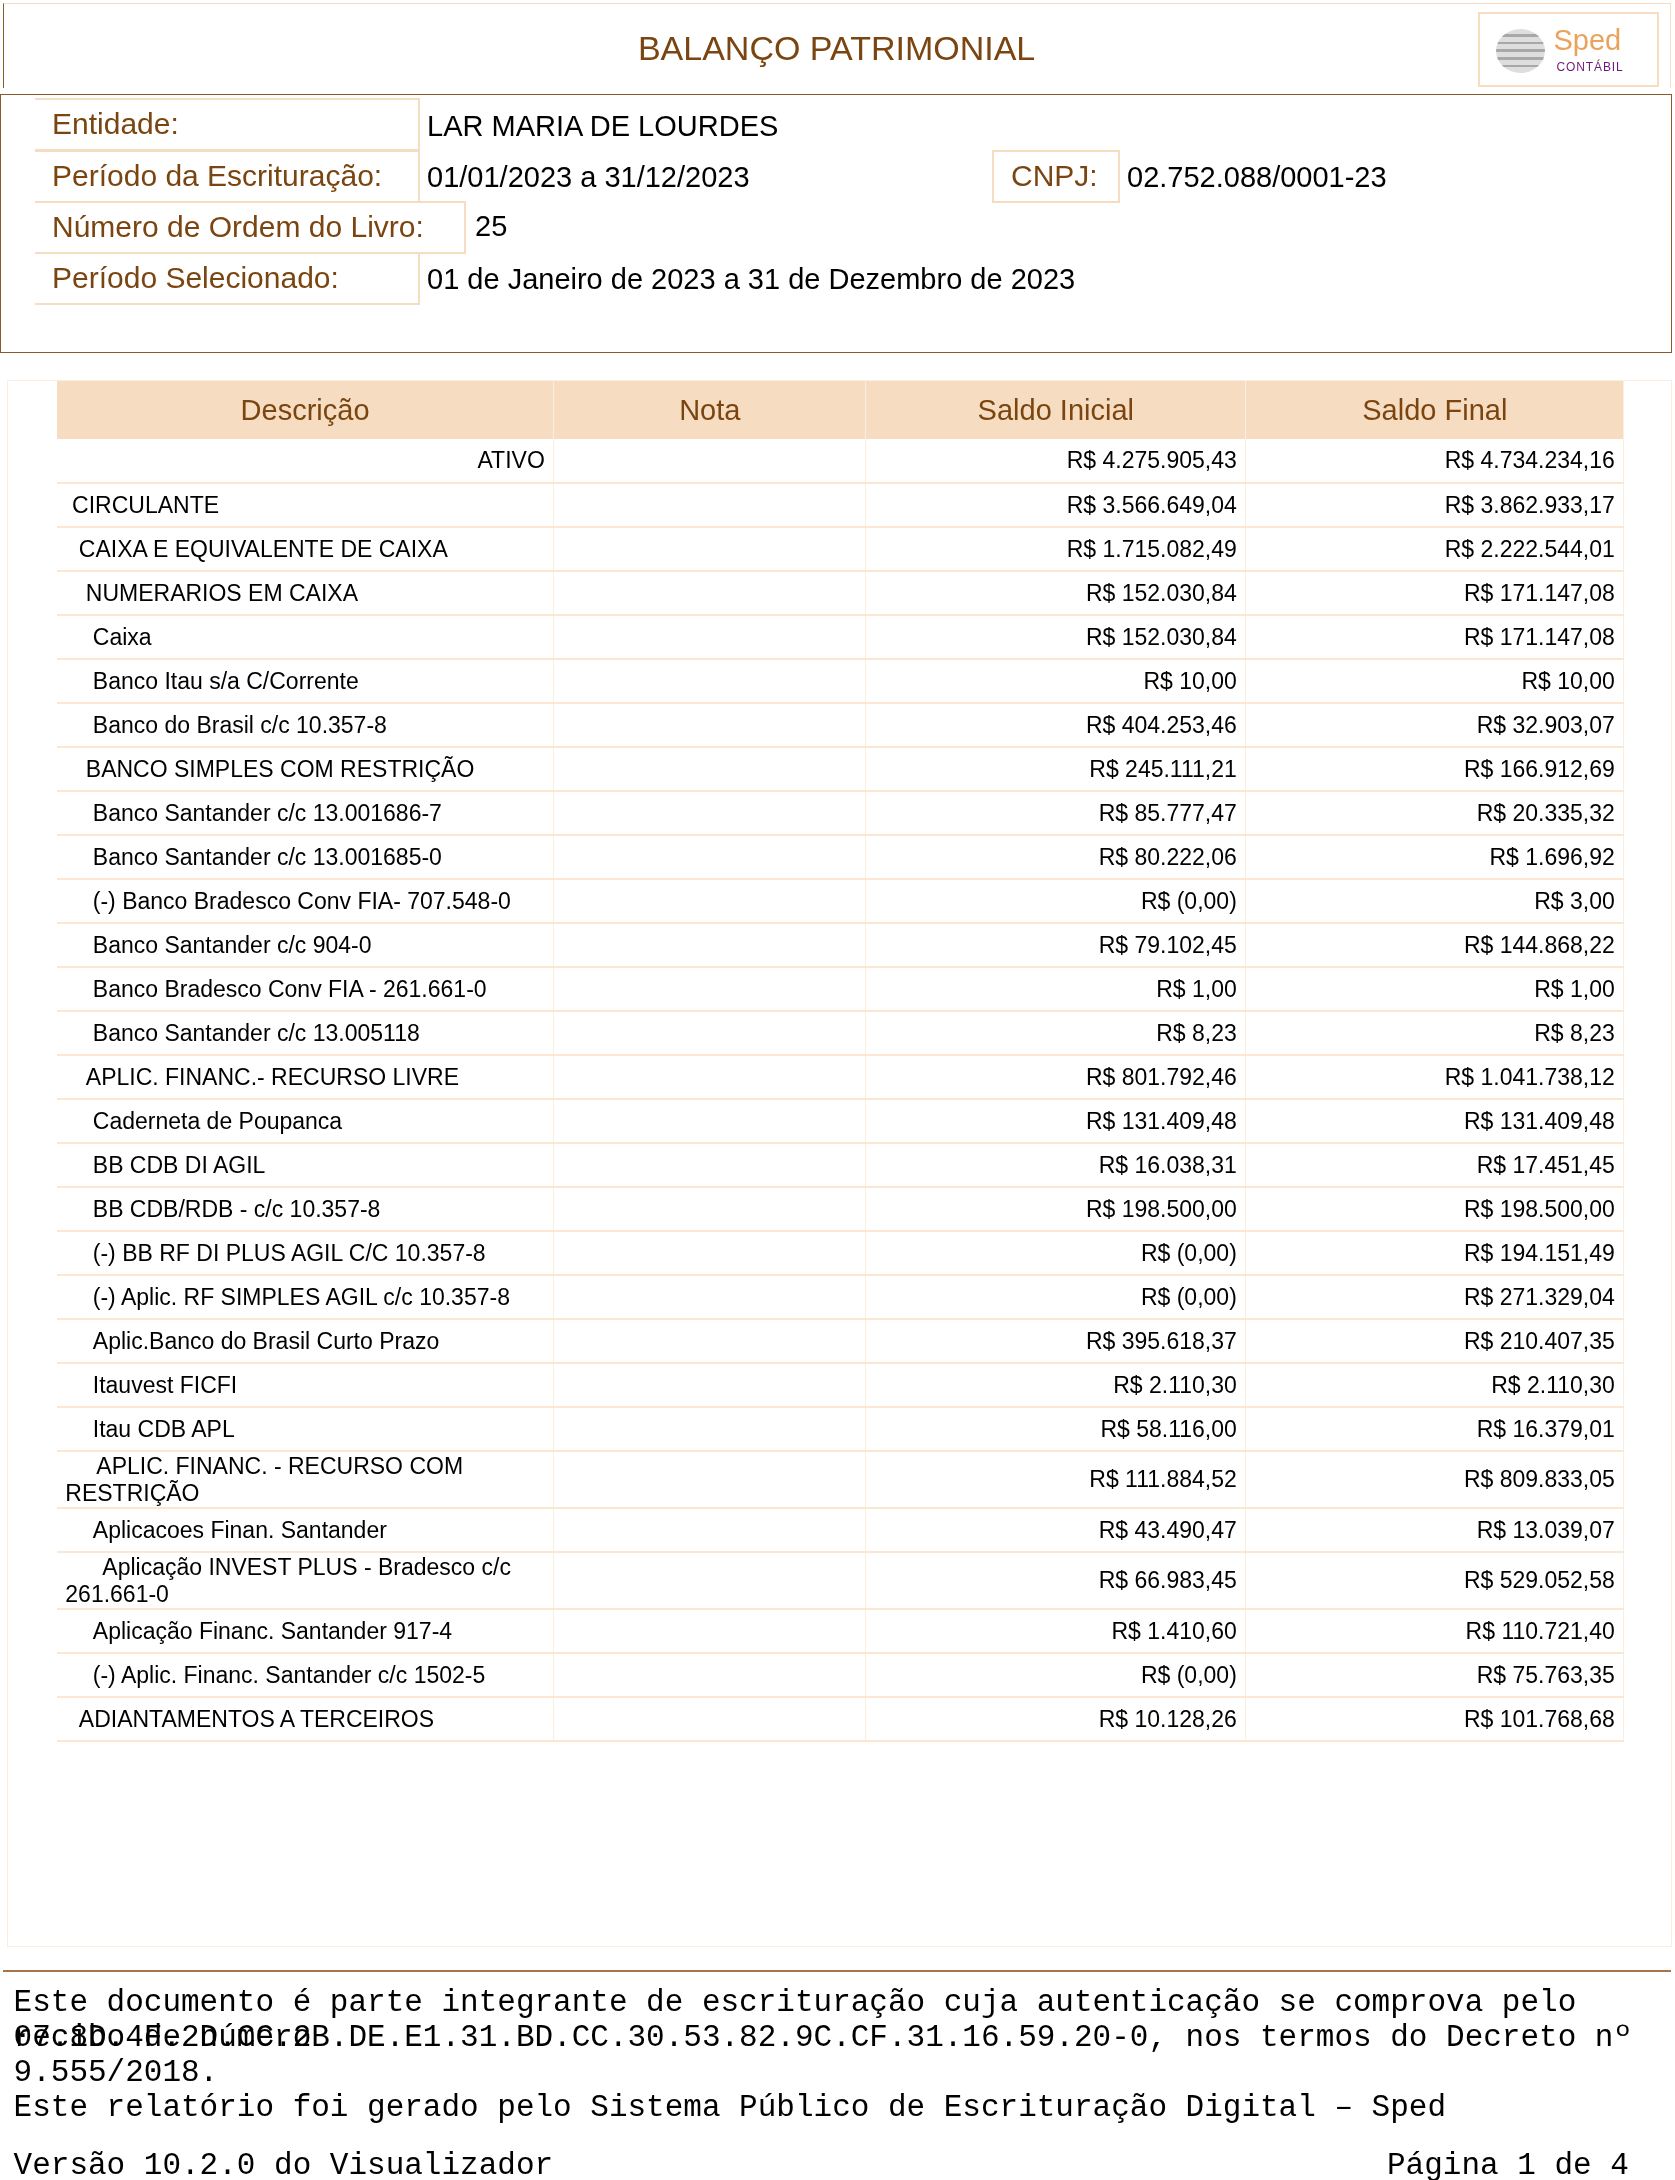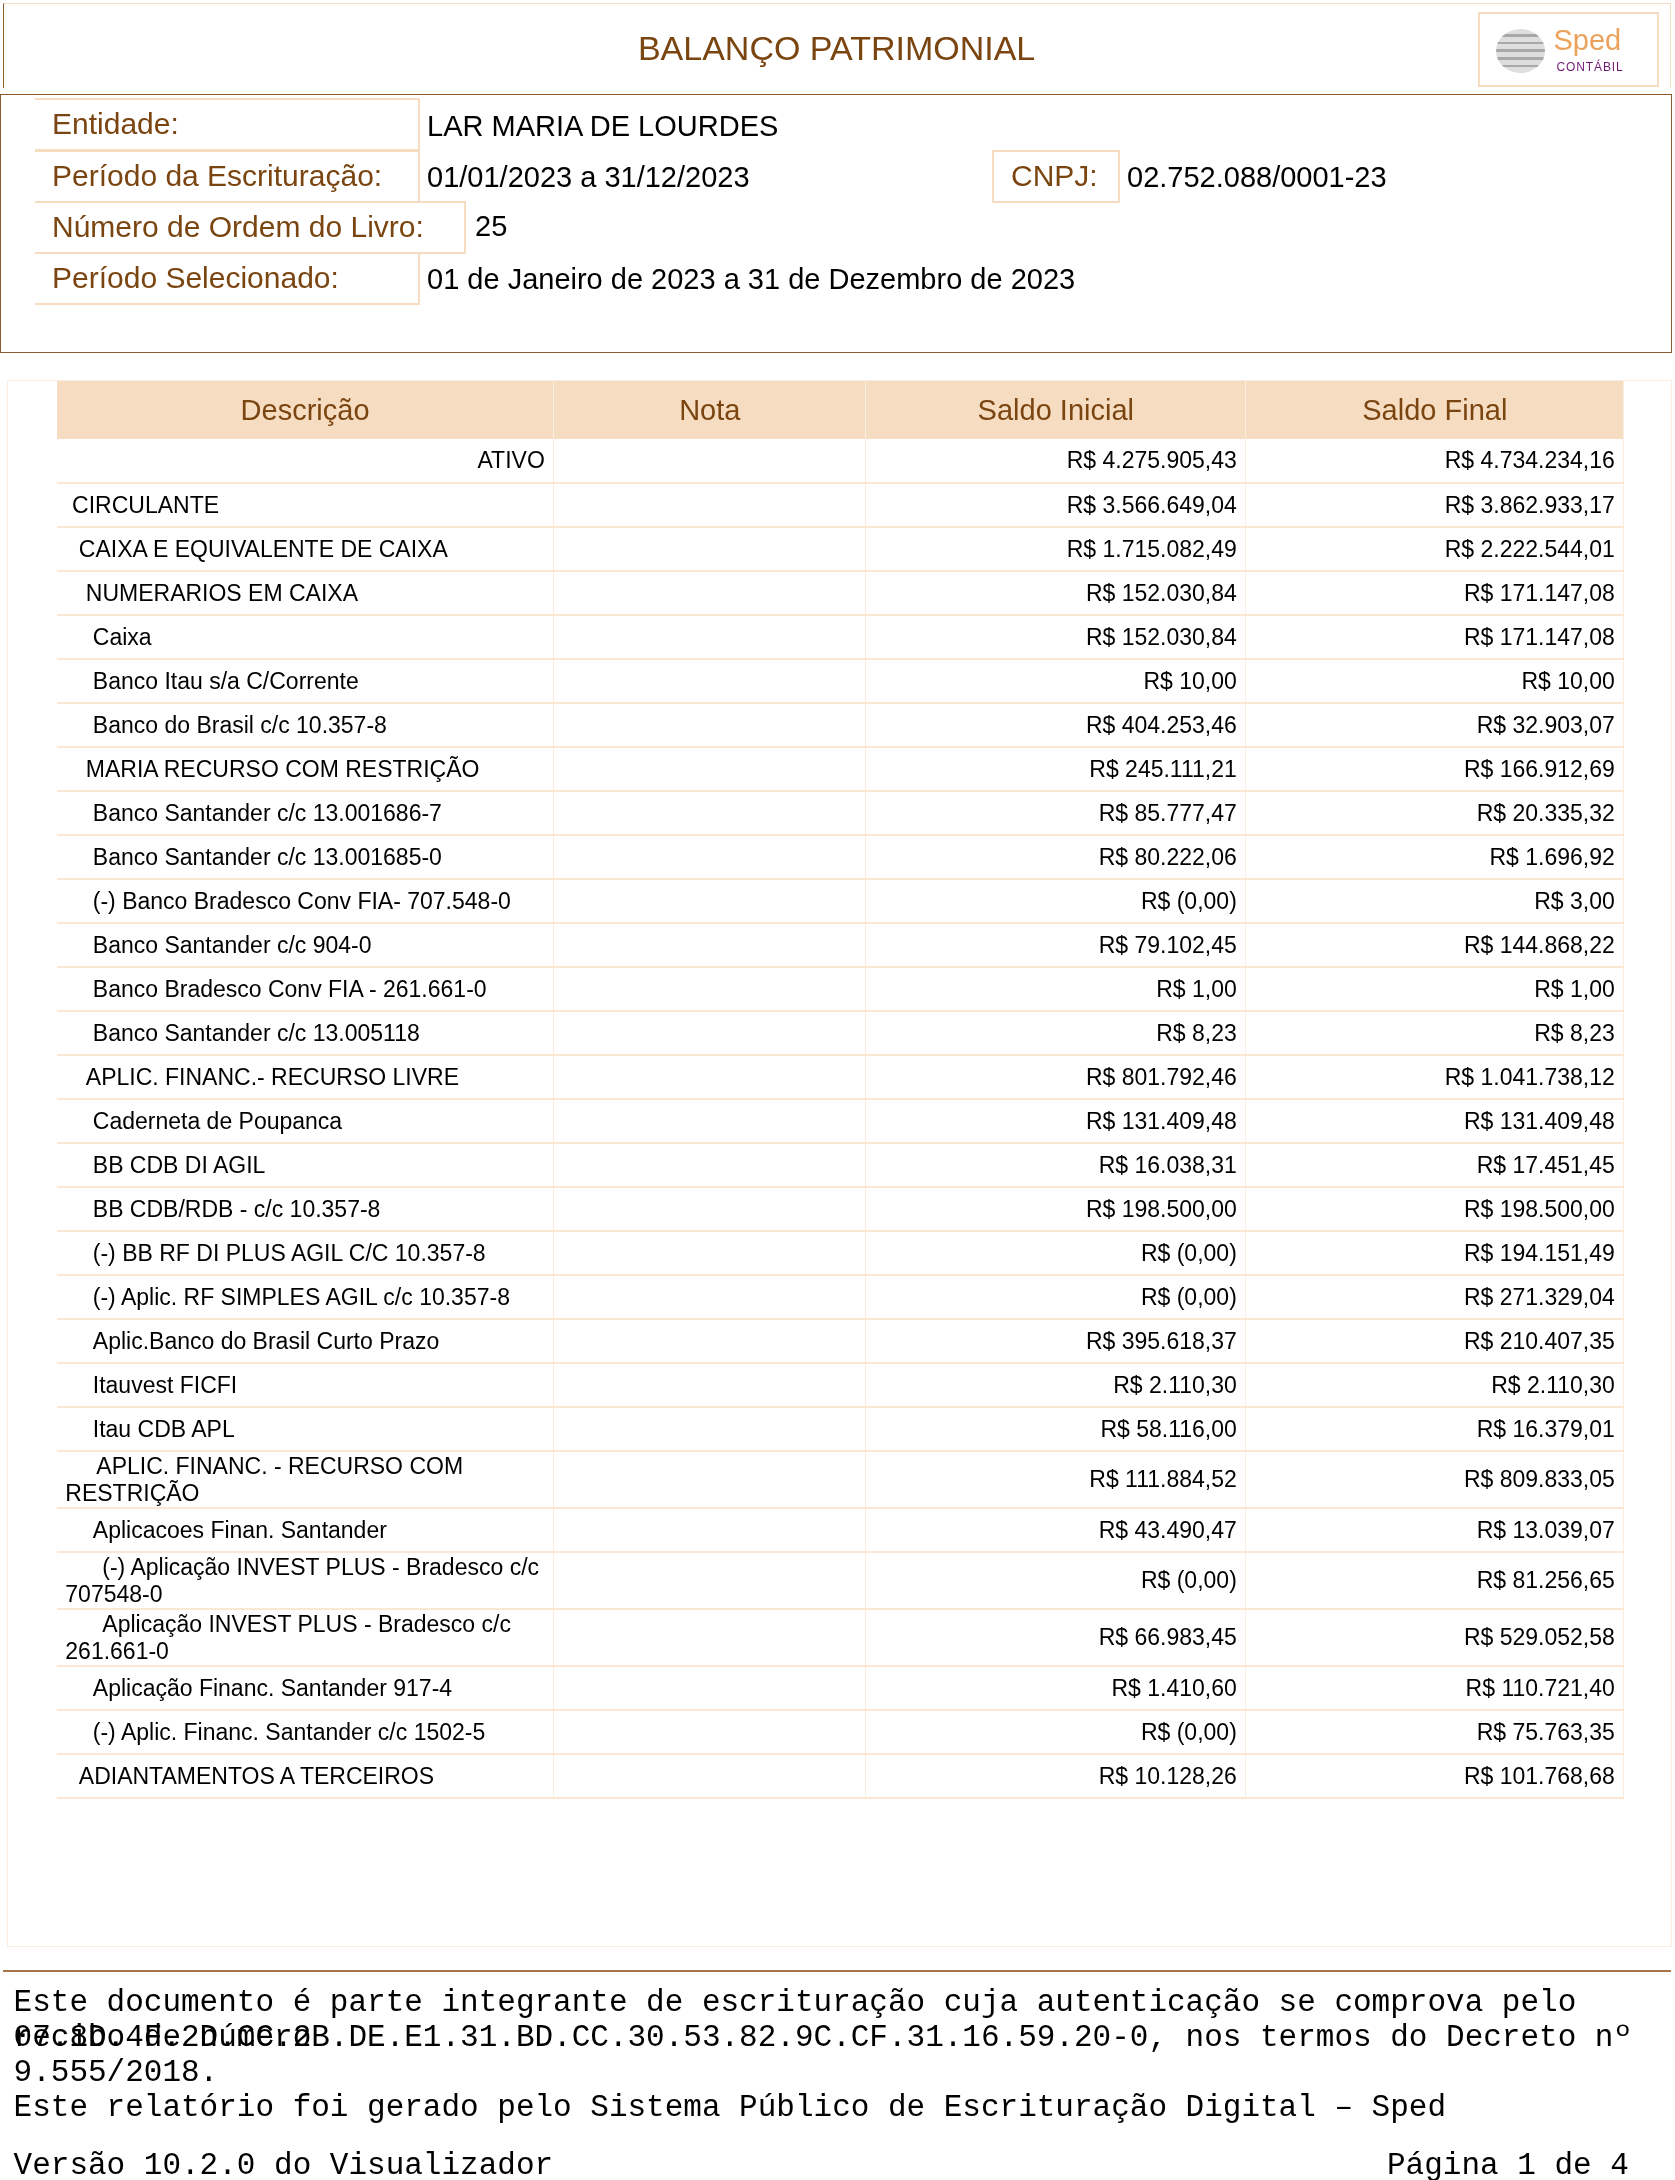--- a/index.html
+++ b/index.html
@@ -157,21 +157,21 @@
           <td class="num">R$ 10,00</td>
           <td class="num">R$ 10,00</td>
         </tr>
         <tr>
           <td class="desc" style="padding-left: 36px;">Banco do Brasil c/c 10.357-8</td>
           <td></td>
           <td class="num">R$ 404.253,46</td>
           <td class="num">R$ 32.903,07</td>
         </tr>
         <tr>
-          <td class="desc" style="padding-left: 29px;">MARIA RECURSO COM RESTRIÇÃO</td>
+          <td class="desc" style="padding-left: 29px;">BANCO SIMPLES COM RESTRIÇÃO</td>
           <td></td>
           <td class="num">R$ 245.111,21</td>
           <td class="num">R$ 166.912,69</td>
         </tr>
         <tr>
           <td class="desc" style="padding-left: 36px;">Banco Santander c/c 13.001686-7</td>
           <td></td>
           <td class="num">R$ 85.777,47</td>
           <td class="num">R$ 20.335,32</td>
         </tr>
@@ -263,26 +263,20 @@
           <td class="desc" style="padding-left: 8.5px; text-indent: 31px;">APLIC. FINANC. - RECURSO COM RESTRIÇÃO</td>
           <td></td>
           <td class="num">R$ 111.884,52</td>
           <td class="num">R$ 809.833,05</td>
         </tr>
         <tr>
           <td class="desc" style="padding-left: 36px;">Aplicacoes Finan. Santander</td>
           <td></td>
           <td class="num">R$ 43.490,47</td>
           <td class="num">R$ 13.039,07</td>
-        </tr>
-        <tr class="tall">
-          <td class="desc" style="padding-left: 8.5px; text-indent: 37px;">(-) Aplicação INVEST PLUS - Bradesco c/c 707548-0</td>
-          <td></td>
-          <td class="num">R$ (0,00)</td>
-          <td class="num">R$ 81.256,65</td>
         </tr>
         <tr class="tall">
           <td class="desc" style="padding-left: 8.5px; text-indent: 37px;">Aplicação INVEST PLUS - Bradesco c/c 261.661-0</td>
           <td></td>
           <td class="num">R$ 66.983,45</td>
           <td class="num">R$ 529.052,58</td>
         </tr>
         <tr>
           <td class="desc" style="padding-left: 36px;">Aplicação Financ. Santander 917-4</td>
           <td></td>

